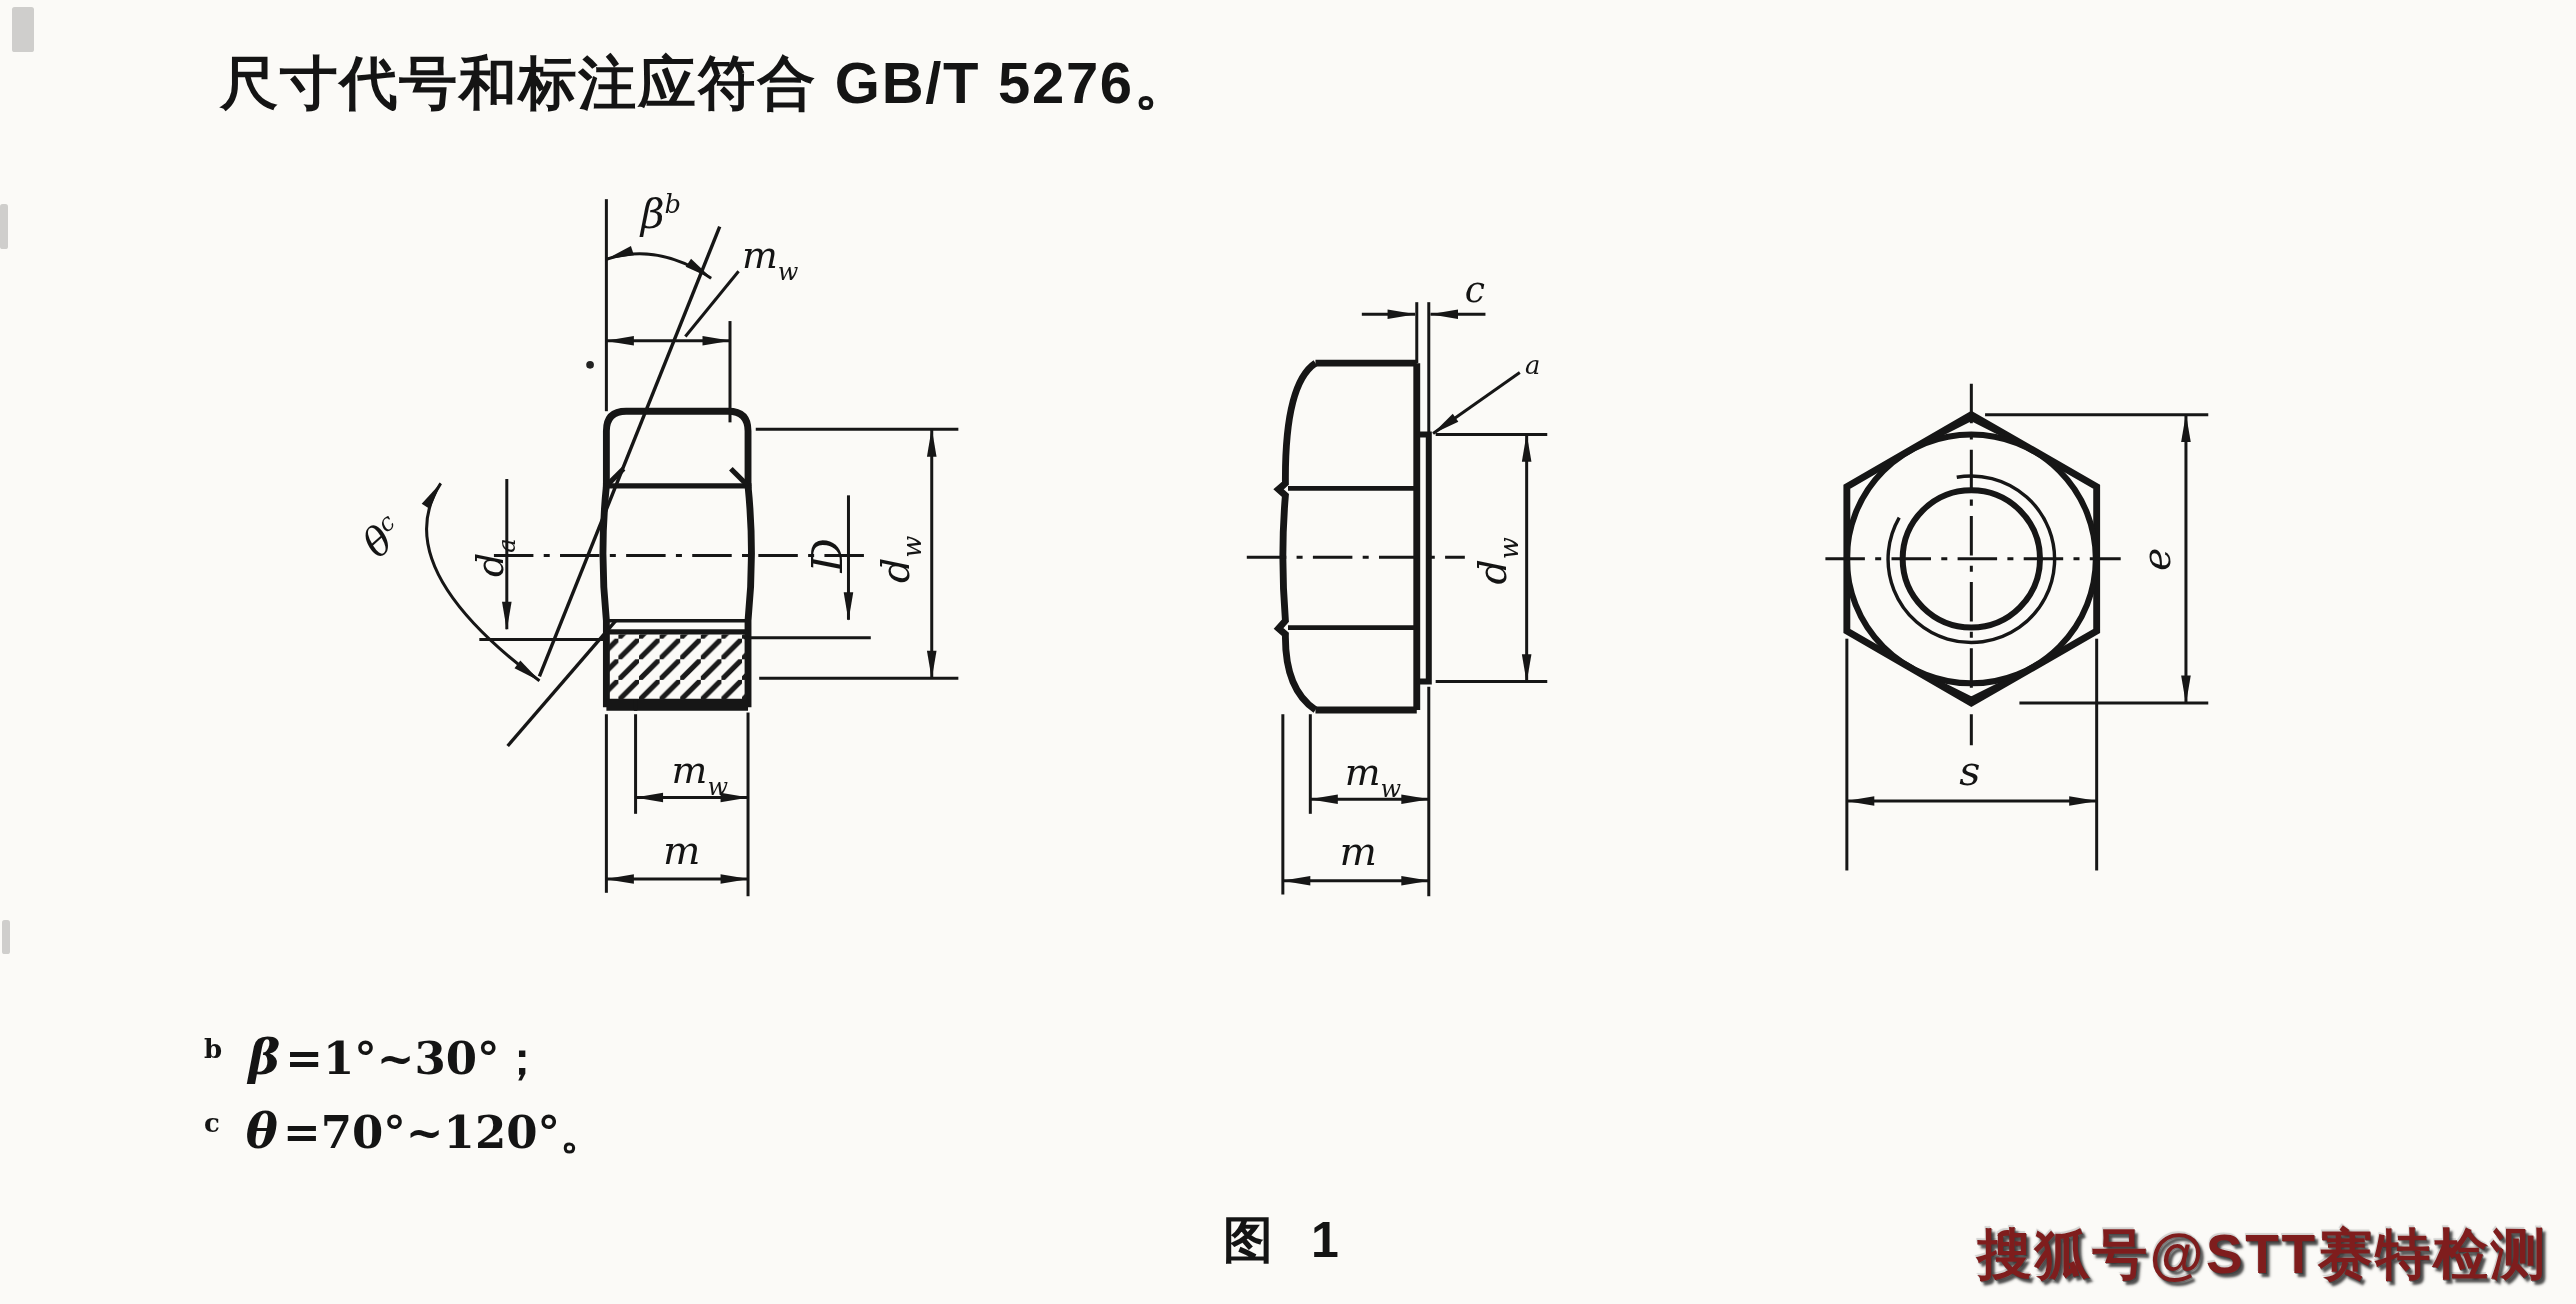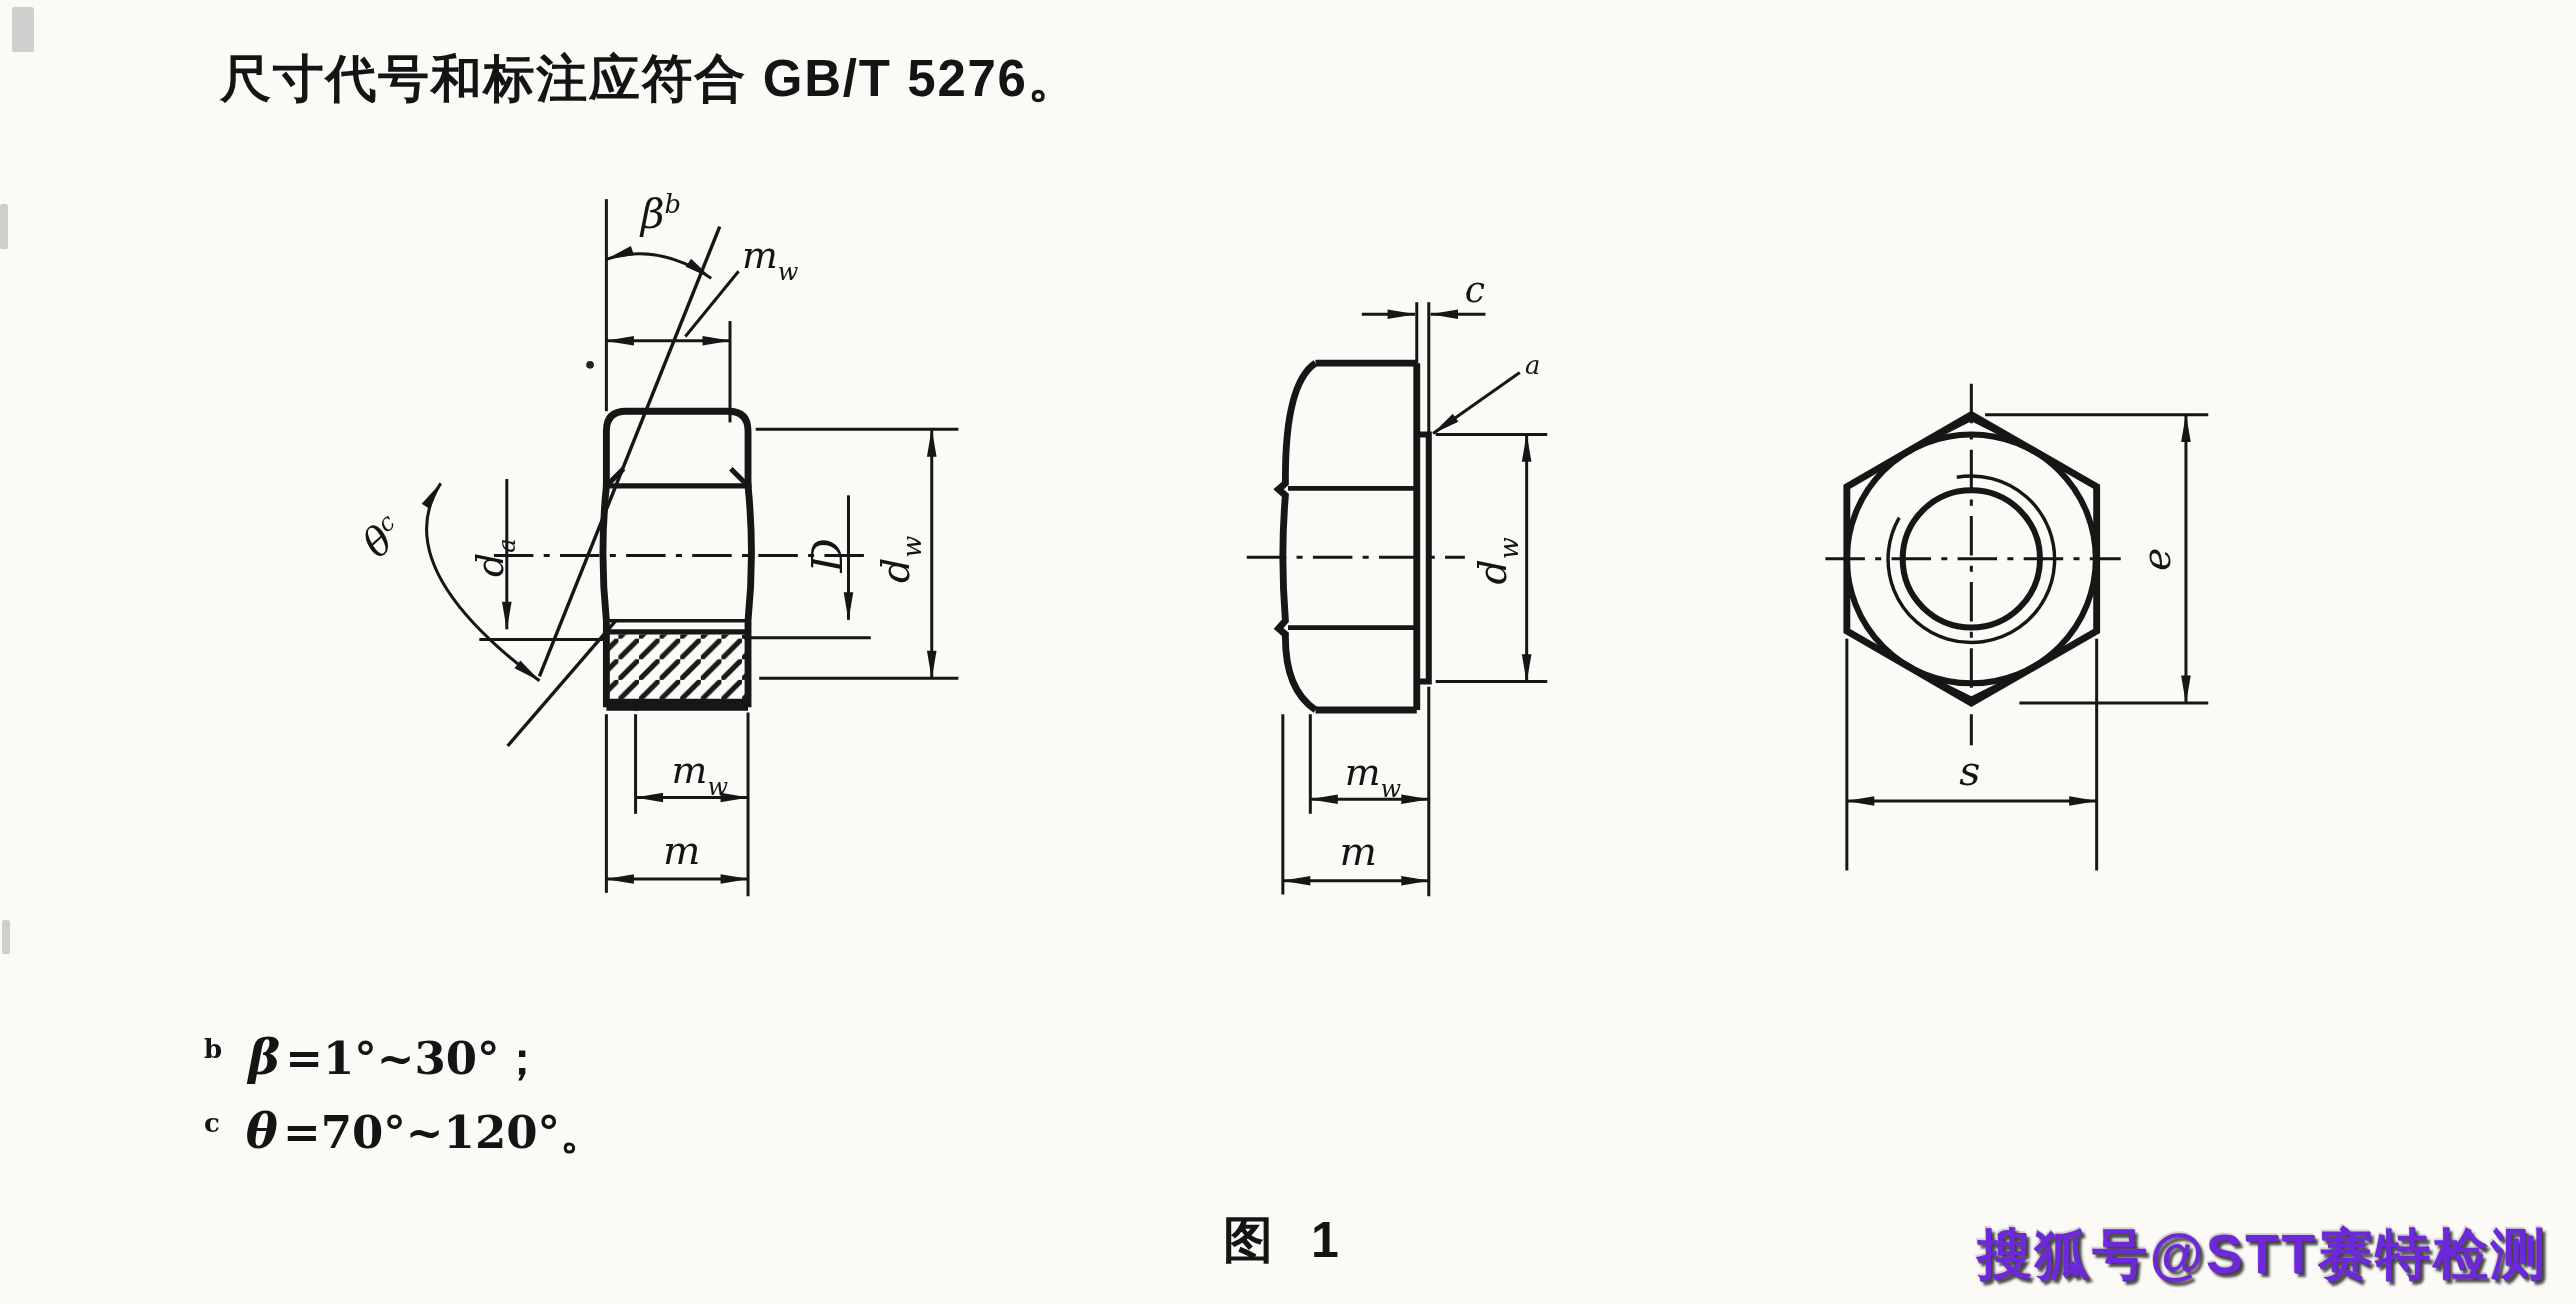--- a/index.html
+++ b/index.html
@@ -12,40 +12,40 @@
     overflow:hidden;
   }
   .drawing{position:absolute;left:0;top:0;}
   .cjk{
     position:absolute;
     font-weight:700;
     color:#141414;
     letter-spacing:1.7px;
     white-space:nowrap;
   }
-  .header-text{left:220px;top:45px;font-size:51px;}
+  .header-text{left:220px;top:45px;font-size:58px;}
   .fn{position:absolute;white-space:nowrap;color:#141414;}
   .fn-a{left:204px;top:936px;font-size:48px;font-weight:700;}
   .fn-b{left:204px;top:1029px;font-size:45px;}
   .fn-c{left:204px;top:1103px;font-size:45px;}
   .fn .fnm{
     display:inline-block;
     vertical-align:super;
     font-size:26px;
     font-weight:700;
     margin-right:26px;
     font-family:"DejaVu Serif",serif;
   }
   .formula{font-family:"DejaVu Serif",serif;font-weight:700;}
   .formula .gvar{font-style:italic;font-size:48px;padding-right:5.2px;}
   .caption{left:1223px;top:1207px;font-size:50px;letter-spacing:12px;}
   .watermark{
     position:absolute;left:1977px;top:1218px;
     font-size:55px;font-weight:700;letter-spacing:2.6px;
-    color:#6d28d9;white-space:nowrap;
+    color:#7f1d1d;white-space:nowrap;
     text-shadow:3.4px 4.3px 2.6px rgba(45,45,45,.85),
                 0.9px 0.9px 0 rgba(95,95,95,.65),
                -0.9px -1.7px 0.9px rgba(150,150,150,.4);
   }
   .speck{position:absolute;background:#9a9a96;opacity:.45;border-radius:2.6px;}
   svg text{fill:#141414;stroke:none;}
   .dim-label{font-family:"DejaVu Serif",serif;font-style:italic;}
 </style>
 </head>
 <body>

